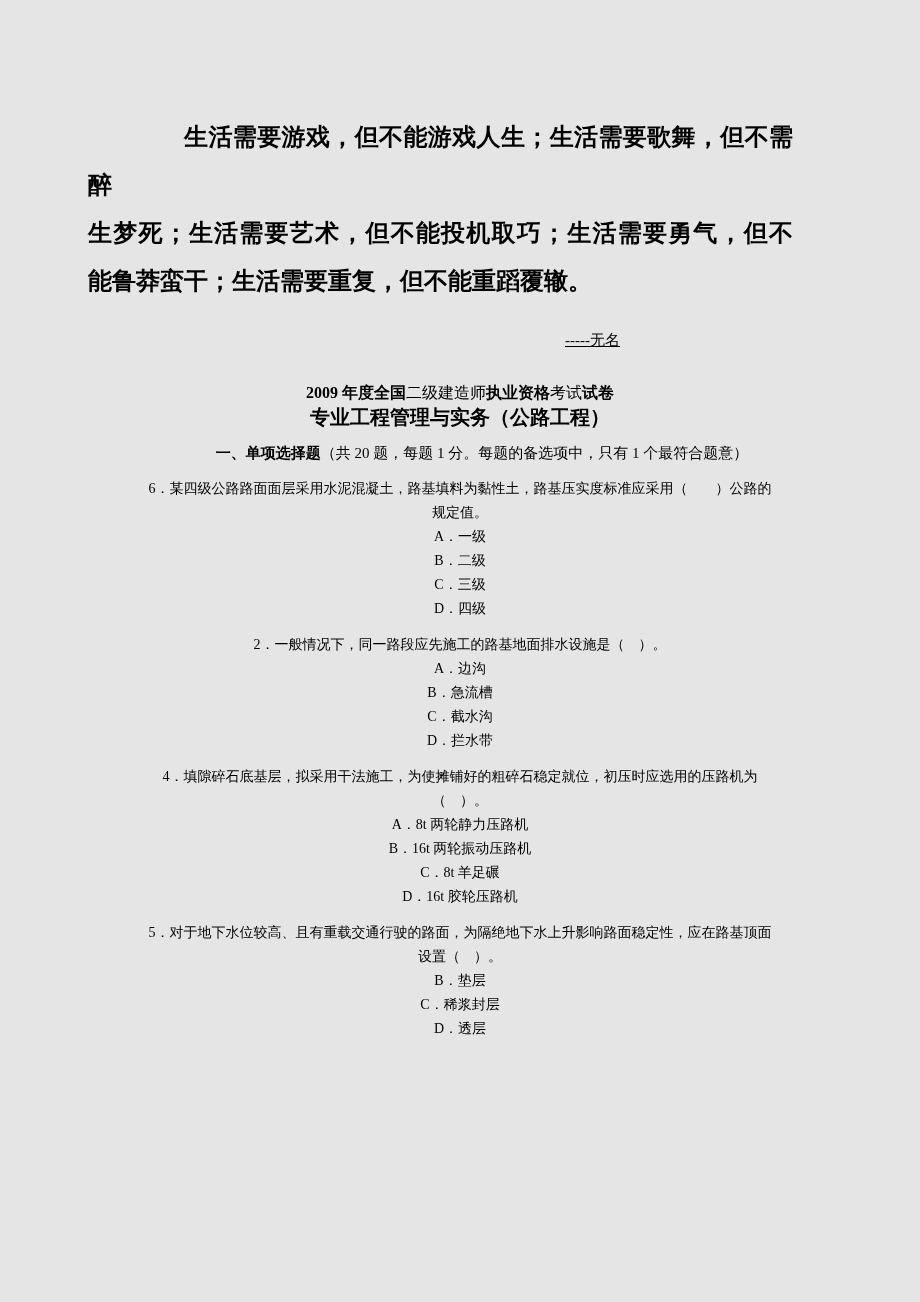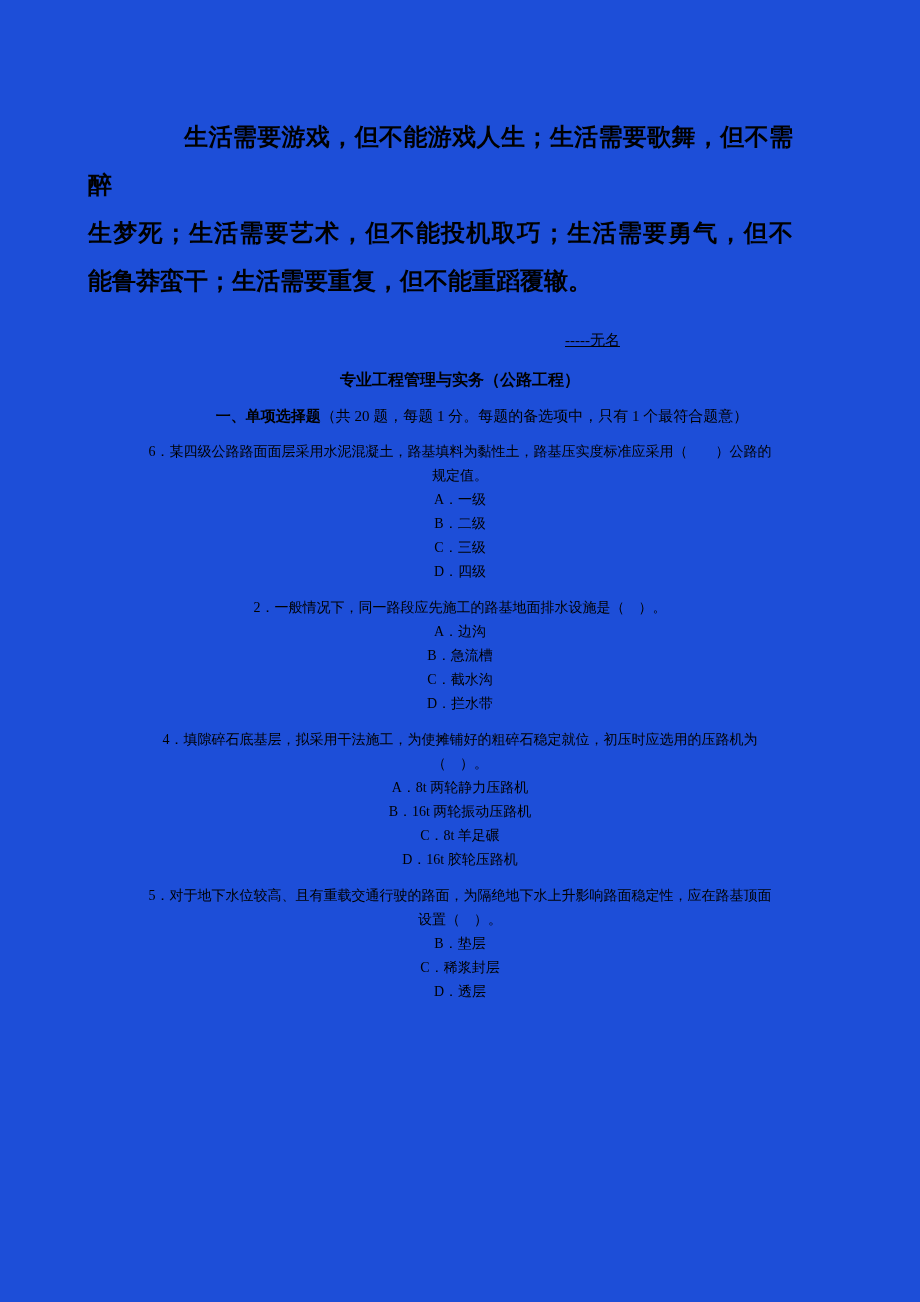--- a/index.html
+++ b/index.html
@@ -1,20 +1,20 @@
 <!DOCTYPE html>
 <html><head>
 <meta charset="utf-8">
 <style>
   html, body { margin: 0; padding: 0; background: #ffffff; }
   .page {
     position: relative;
     width: 920px;
     height: 1302px;
-    background: #1d4ed8;
+    background: #e5e5e5;
     color: #000000;
     font-family: "Liberation Serif", serif;
     overflow: hidden;
   }
   
   .quote {
     margin: 113px 0 0 88px;
     width: 705px;
     font-size: 24px;
     font-weight: bold;
@@ -34,23 +34,23 @@
     text-decoration: underline;
   }
   .title {
     margin-top: 29px;
     text-align: center;
     font-size: 16px;
     line-height: 24px;
   }
   .title .b { font-weight: bold; }
   .subtitle {
-    margin-top: 16px;
+    margin-top: 0;
     text-align: center;
-    font-size: 16px;
+    font-size: 20px;
     font-weight: bold;
     line-height: 24px;
   }
   .section {
     margin-top: 12px;
     text-align: center;
     font-size: 15px;
     line-height: 24px;
     margin-left: 44px;
   }
@@ -69,20 +69,21 @@
 <div class="page">
 
   <div class="quote">
     <div class="quote-line indent justify">生活需要游戏，但不能游戏人生；生活需要歌舞，但不需醉</div>
     <div class="quote-line justify">生梦死；生活需要艺术，但不能投机取巧；生活需要勇气，但不</div>
     <div class="quote-line">能鲁莽蛮干；生活需要重复，但不能重蹈覆辙。</div>
   </div>
 
   <div class="attribution">-----无名</div>
 
+  <div class="title" id="title"><span class="b">2009 年度全国</span><span>二级建造师</span><span class="b">执业资格</span><span>考试</span><span class="b">试卷</span></div>
 
   <div class="subtitle">专业工程管理与实务（公路工程）</div>
 
   <div class="section"><span class="b">一、单项选择题</span><span>（共 20 题，每题 1 分。每题的备选项中，只有 1 个最符合题意）</span></div>
 
   <div class="questions" id="questions">
       <div class="question">
         <div class="q-line">6．某四级公路路面面层采用水泥混凝土，路基填料为黏性土，路基压实度标准应采用（　　）公路的</div>
         <div class="q-line">规定值。</div>
         <div class="option">A．一级</div>

